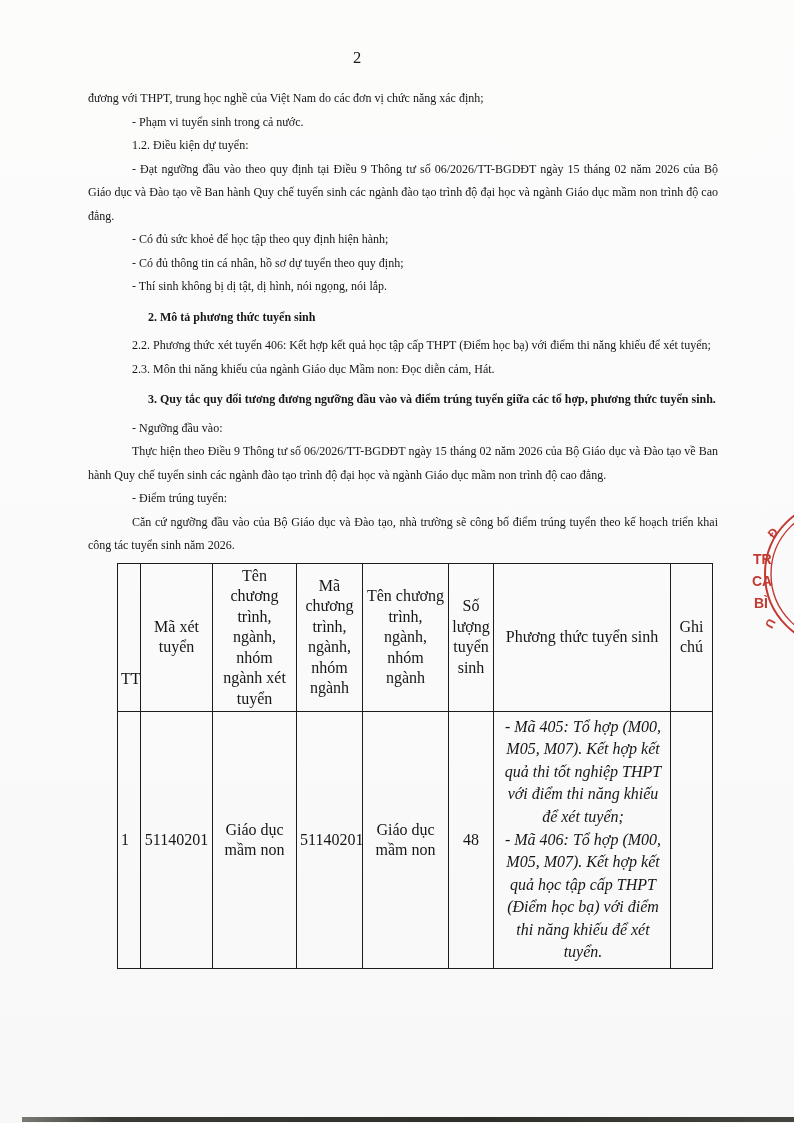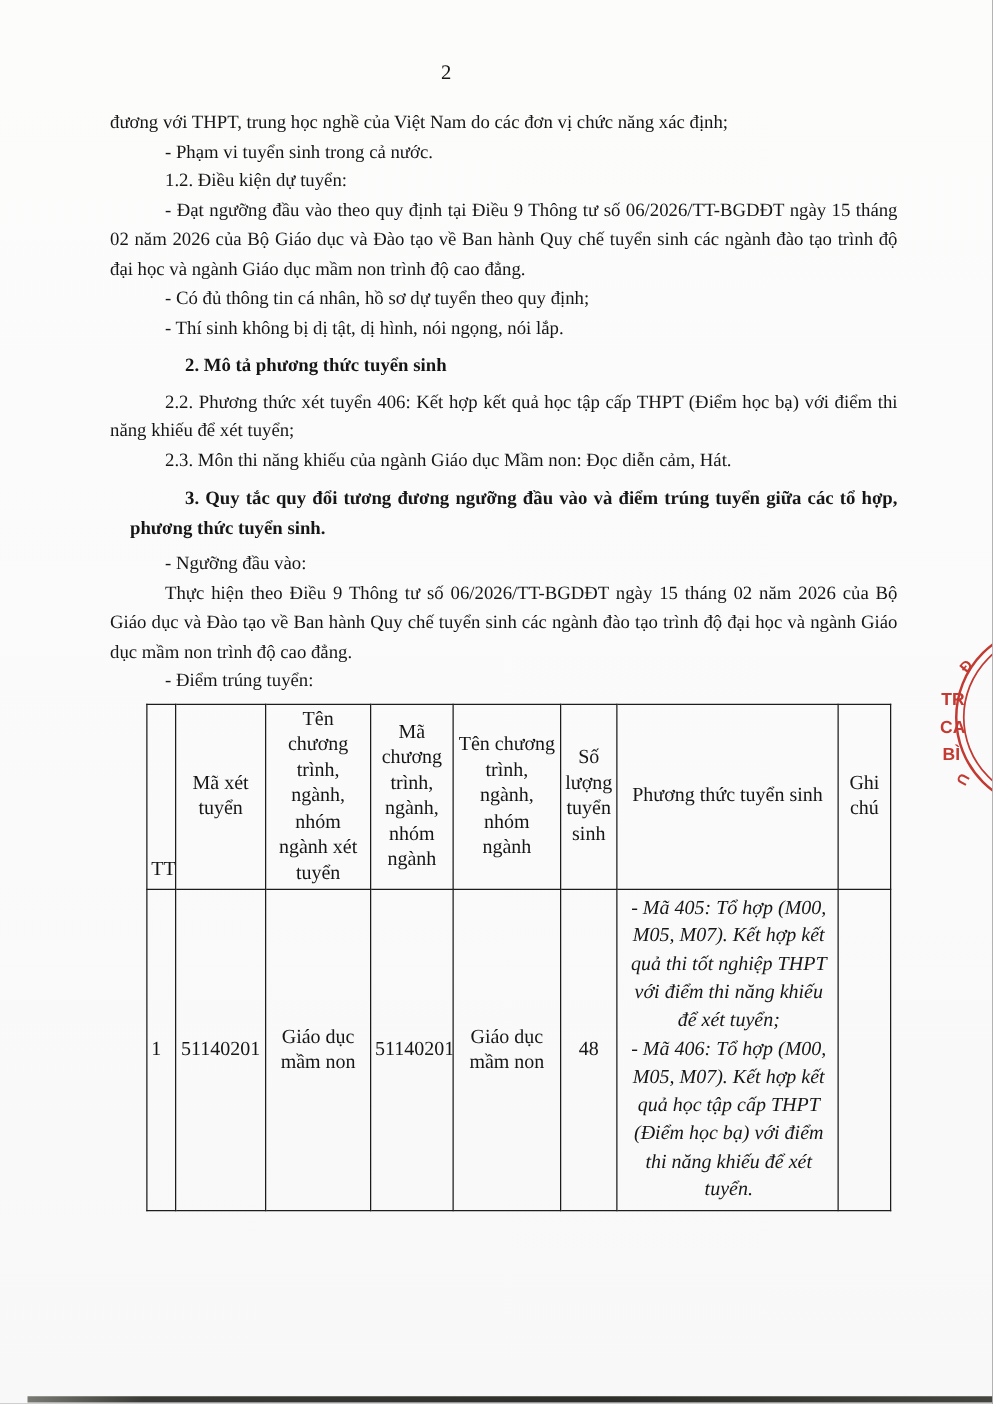--- a/index.html
+++ b/index.html
@@ -13,41 +13,41 @@
     color:#161616;
   }
   .page-number{
     position:absolute;top:48px;left:0;width:714px;
     text-align:center;font-size:16.5px;
   }
   .content{
     position:absolute;top:87px;left:88px;width:630px;
   }
   .blk{
-    margin:0;font-size:15px;line-height:23.5px;
+    margin:0;font-size:12px;line-height:23.5px;
     text-align:justify;
   }
   .ind{text-indent:44px;}
   .h{font-weight:bold;margin:7px 0 5px 16px;}
   .tbl{
     margin:5px 0 0 29px;
     border-collapse:collapse;table-layout:fixed;
     width:595px;font-size:16px;
   }
   .tbl td{
     border:1.5px solid #1c1c1c;
     padding:2px 3px;
     vertical-align:middle;
     text-align:center;
     line-height:20.5px;
     overflow:hidden;
   }
   .tbl .hdr-row td{height:123px;}
   .tbl .body-row td{height:201px;}
-  td.cell-tt-h{vertical-align:bottom;padding-bottom:5px;}
+  td.cell-tt-h{vertical-align:bottom;padding-bottom:22px;}
   td.cell-tt{text-align:left;padding-left:3px;}
   td.cell-method{
     text-align:center;vertical-align:middle;
     font-style:italic;padding:4px 6px 4px 8px;line-height:22.4px;
   }
   td.cell-method .m-item{margin:0 0 1px 0;}
   .stamp{
     position:absolute;top:498px;right:0;width:44px;height:152px;
     color:var(--stamp-color,#c23a32);
   }
@@ -65,29 +65,31 @@
 
 <div class="page">
 
   <div class="page-number">2</div>
 
   <div class="content">
     <p class="blk">đương với THPT, trung học nghề của Việt Nam do các đơn vị chức năng xác định;</p>
     <p class="blk ind">- Phạm vi tuyển sinh trong cả nước.</p>
     <p class="blk ind">1.2. Điều kiện dự tuyển:</p>
     <p class="blk ind">- Đạt ngưỡng đầu vào theo quy định tại Điều 9 Thông tư số 06/2026/TT-BGDĐT ngày 15 tháng 02 năm 2026 của Bộ Giáo dục và Đào tạo về Ban hành Quy chế tuyển sinh các ngành đào tạo trình độ đại học và ngành Giáo dục mầm non trình độ cao đẳng.</p>
+    <p class="blk ind">- Có đủ sức khoẻ để học tập theo quy định hiện hành;</p>
     <p class="blk ind">- Có đủ thông tin cá nhân, hồ sơ dự tuyển theo quy định;</p>
     <p class="blk ind">- Thí sinh không bị dị tật, dị hình, nói ngọng, nói lắp.</p>
     <p class="blk ind h">2. Mô tả phương thức tuyển sinh</p>
     <p class="blk ind">2.2. Phương thức xét tuyển 406: Kết hợp kết quả học tập cấp THPT (Điểm học bạ) với điểm thi năng khiếu để xét tuyển;</p>
     <p class="blk ind">2.3. Môn thi năng khiếu của ngành Giáo dục Mầm non: Đọc diễn cảm, Hát.</p>
     <p class="blk ind h">3. Quy tắc quy đổi tương đương ngưỡng đầu vào và điểm trúng tuyển giữa các tổ hợp, phương thức tuyển sinh.</p>
     <p class="blk ind">- Ngưỡng đầu vào:</p>
     <p class="blk ind">Thực hiện theo Điều 9 Thông tư số 06/2026/TT-BGDĐT ngày 15 tháng 02 năm 2026 của Bộ Giáo dục và Đào tạo về Ban hành Quy chế tuyển sinh các ngành đào tạo trình độ đại học và ngành Giáo dục mầm non trình độ cao đẳng.</p>
     <p class="blk ind">- Điểm trúng tuyển:</p>
+    <p class="blk ind">Căn cứ ngưỡng đầu vào của Bộ Giáo dục và Đào tạo, nhà trường sẽ công bố điểm trúng tuyển theo kế hoạch triển khai công tác tuyển sinh năm 2026.</p>
 
     <table class="tbl">
       <colgroup>
         <col style="width:23px">
           <col style="width:72px">
           <col style="width:84px">
           <col style="width:66px">
         <col style="width:86px">
           <col style="width:45px">
           <col style="width:177px">

